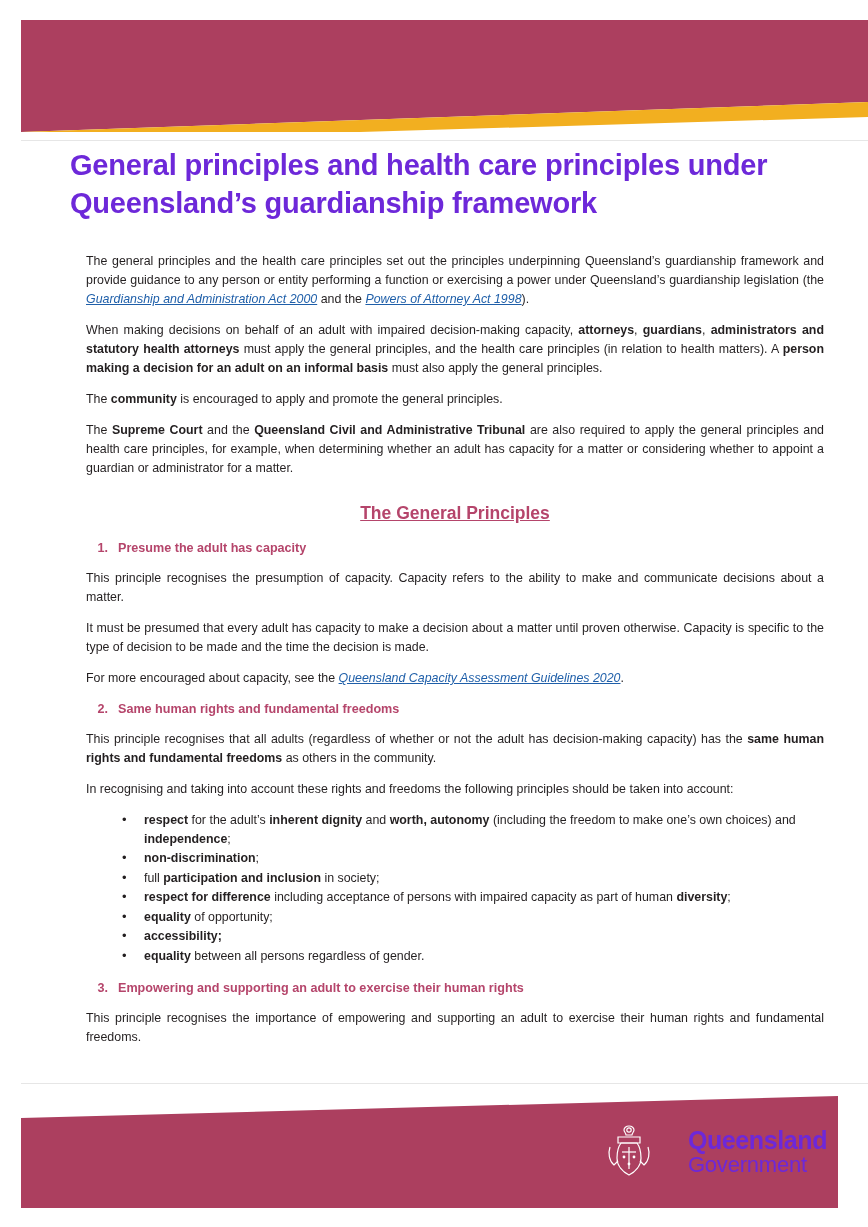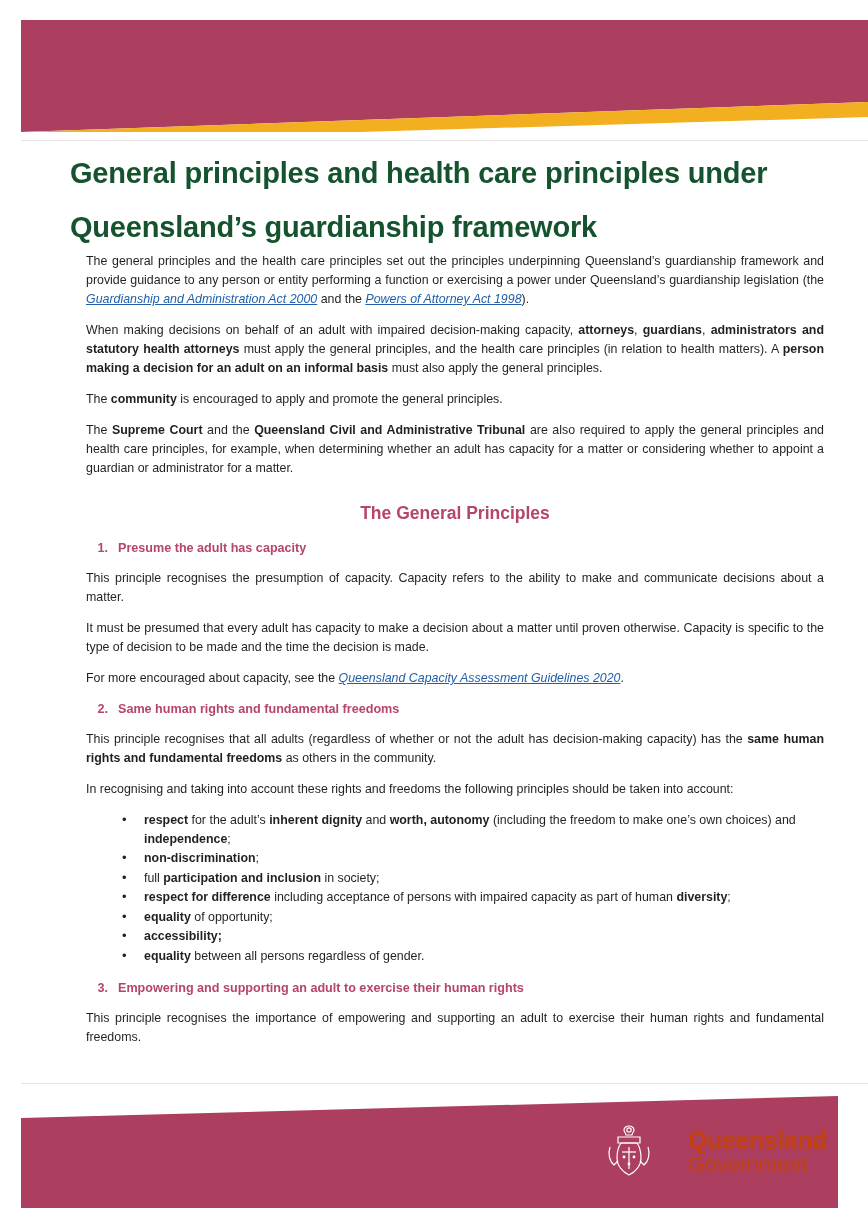--- a/index.html
+++ b/index.html
@@ -57,24 +57,24 @@
     height: 1px;
     background: #e6e6e6;
   }
 
   
   .doc-title {
     position: absolute;
     left: 70px;
     top: 146px;
     width: 760px;
-    color: #14532d;
+    color: #6d28d9;
     font-size: 29px;
     font-weight: bold;
-    line-height: 54px;
+    line-height: 38px;
     letter-spacing: -0.2px;
   }
 
   
   .content {
     position: absolute;
     left: 70px;
     top: 252px;
     width: 738px;
     font-size: 12.4px;
@@ -91,20 +91,21 @@
     font-style: italic;
   }
   b, strong { font-weight: bold; }
 
   .section-title {
     text-align: center;
     color: #b5456b;
     font-size: 17.5px;
     font-weight: bold;
     margin: 26px 0 16px 0;
+    text-decoration: underline;
   }
 
   .principle-heading {
     color: #b5456b;
     font-weight: bold;
     font-size: 12.6px;
     margin: 0 0 11px 0;
     padding-left: 32px;
     position: relative;
   }
@@ -160,21 +161,21 @@
     background: #ac3f5f;
     clip-path: polygon(0 22px, 817px 0, 817px 112px, 0 112px);
   }
   .qld-logo {
     position: absolute;
     right: 41px;
     top: 1121px;
     display: flex;
     align-items: center;
     gap: 28px;
-    color: #c2410c;
+    color: #6d28d9;
   }
   .crest {
     width: 62px;
     height: 62px;
     position: relative;
   }
   .logo-text {
     line-height: 1.02;
   }
   .logo-text .l1 {

